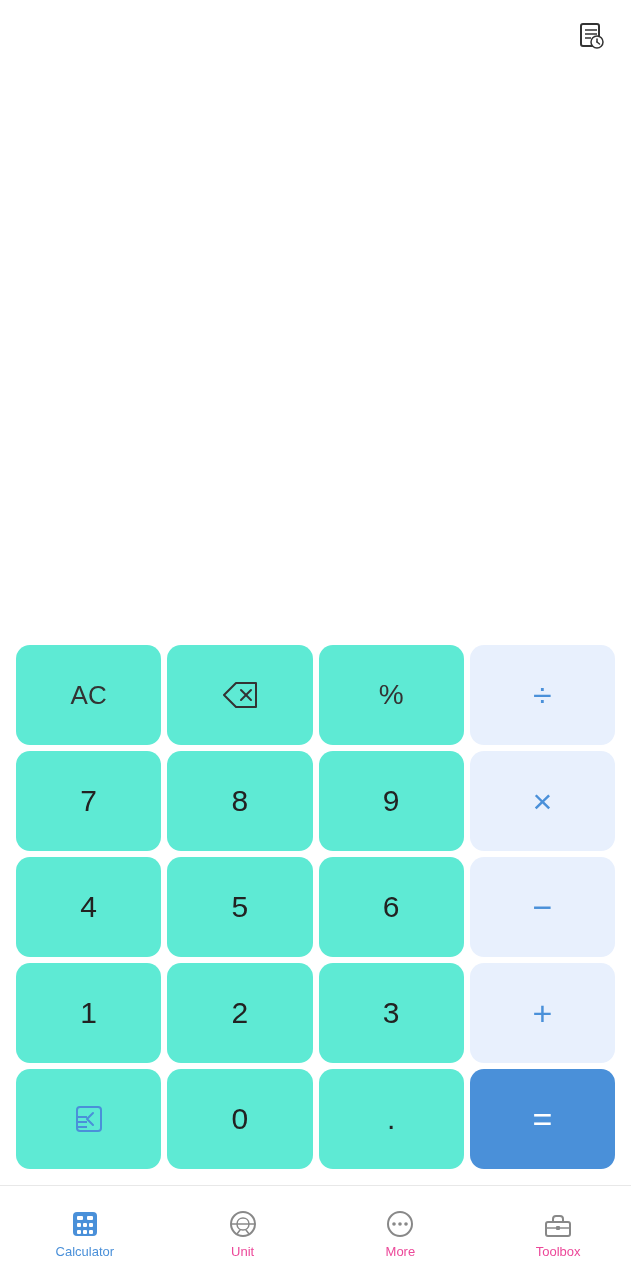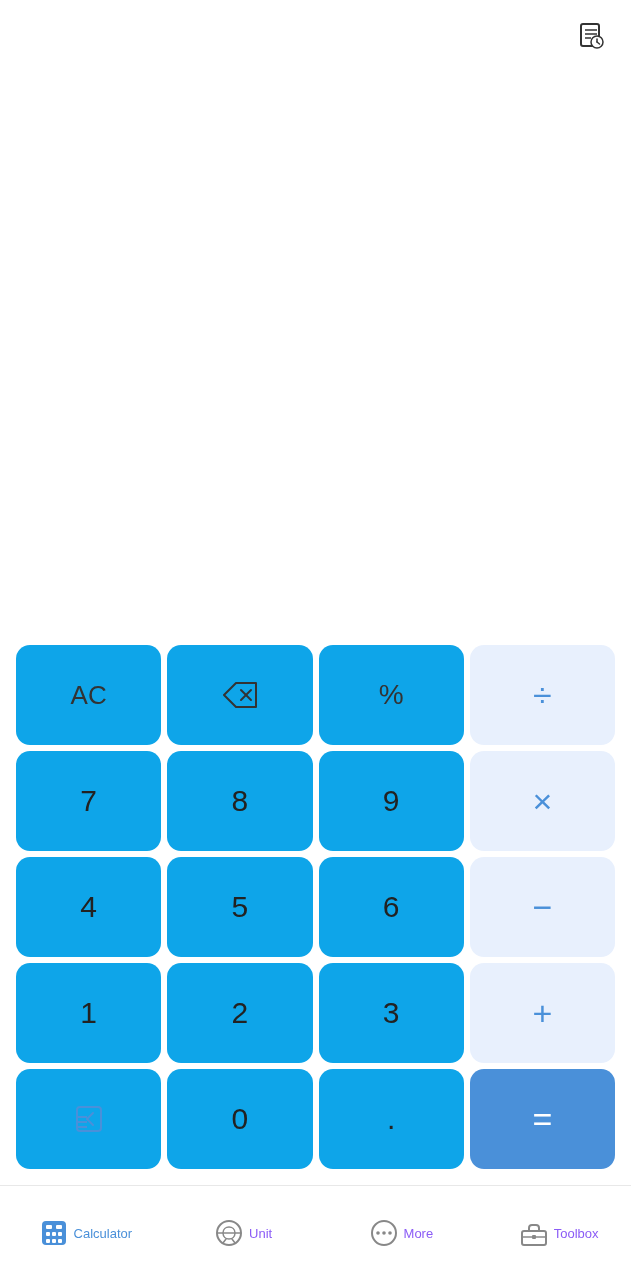--- a/index.html
+++ b/index.html
@@ -62,21 +62,21 @@
     .calc-btn {
       border: none;
       border-radius: 14px;
       font-size: 30px;
       font-weight: 400;
       cursor: pointer;
       display: flex;
       align-items: center;
       justify-content: center;
       height: 100px;
-      background: #0ea5e9;
+      background: #5eead4;
       color: #222222;
       transition: opacity 0.1s;
       outline: none;
     }
 
     .calc-btn.operator {
       background: #e8f0fd;
       color: #4a90d9;
       font-size: 34px;
     }
@@ -112,40 +112,41 @@
       border-top: 1px solid #e8e8e8;
       display: flex;
       align-items: center;
       justify-content: space-around;
       background: #ffffff;
       flex-shrink: 0;
     }
 
     .nav-item {
       display: flex;
+      flex-direction: column;
       align-items: center;
       justify-content: center;
       flex: 1;
       height: 100%;
       cursor: pointer;
       gap: 4px;
       padding-left: 12px;
     }
 
     .nav-item .nav-icon {
       width: 32px;
       height: 32px;
       display: flex;
       align-items: center;
       justify-content: center;
     }
 
     .nav-item .nav-label {
       font-size: 13px;
-      color: #8b5cf6;
+      color: #ec4899;
     }
 
     .nav-item.active .nav-label {
       color: #4a90d9;
     }
 
     .nav-item.active .nav-icon svg {
       color: #4a90d9;
     }
   </style>

